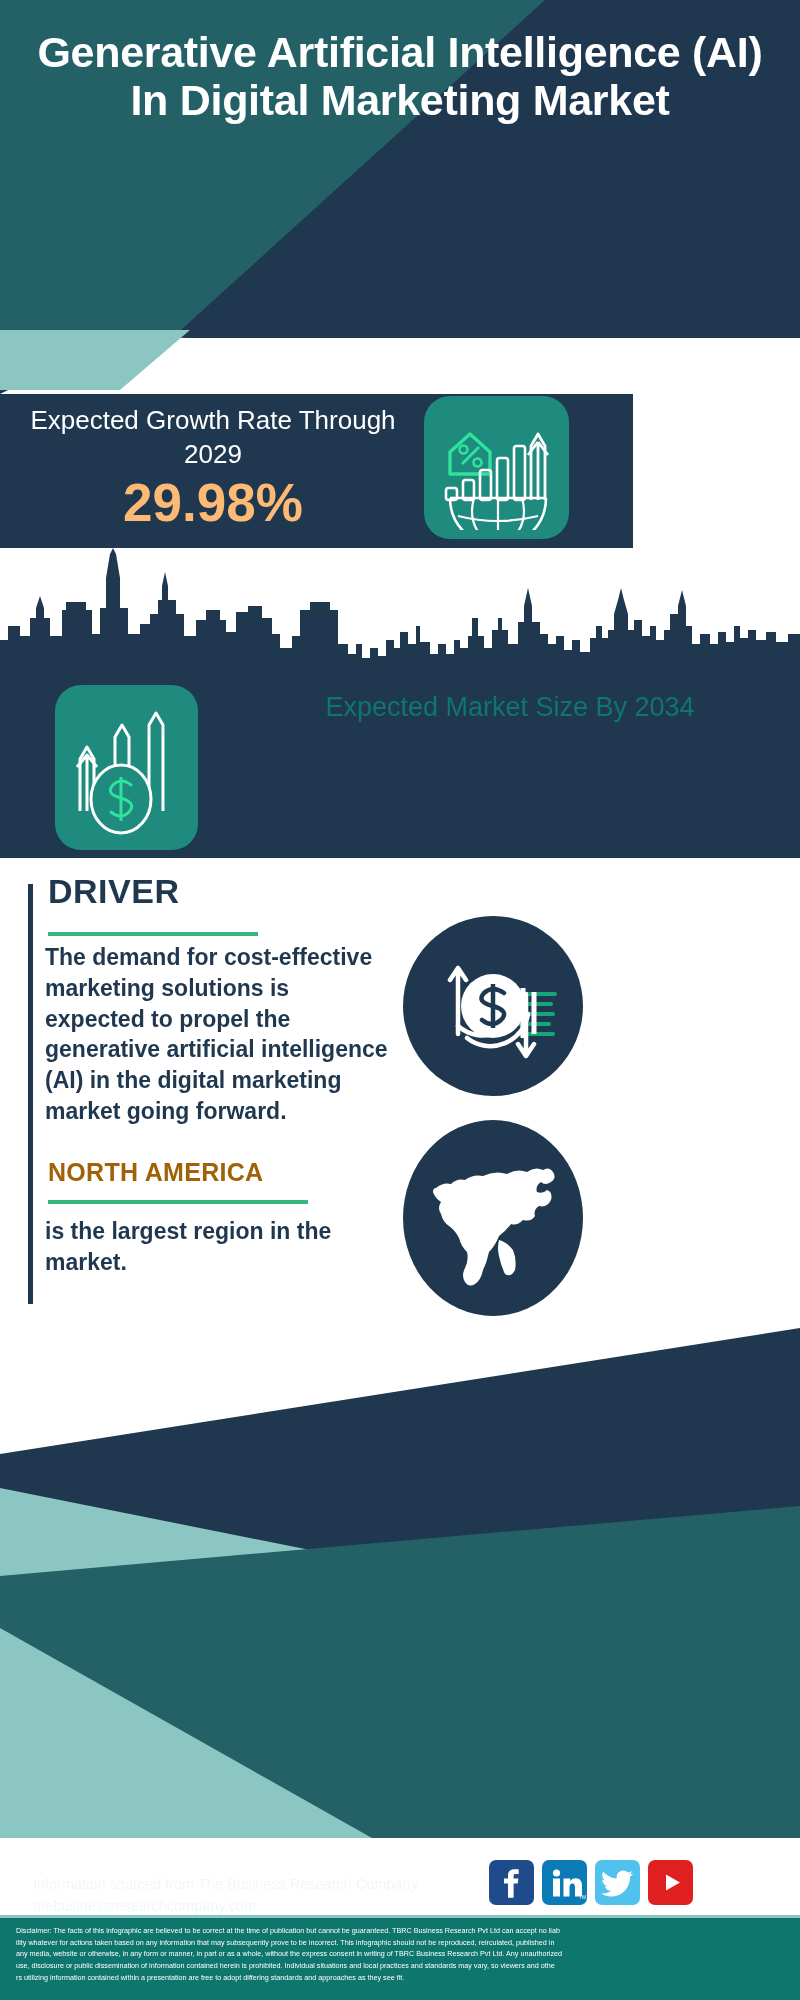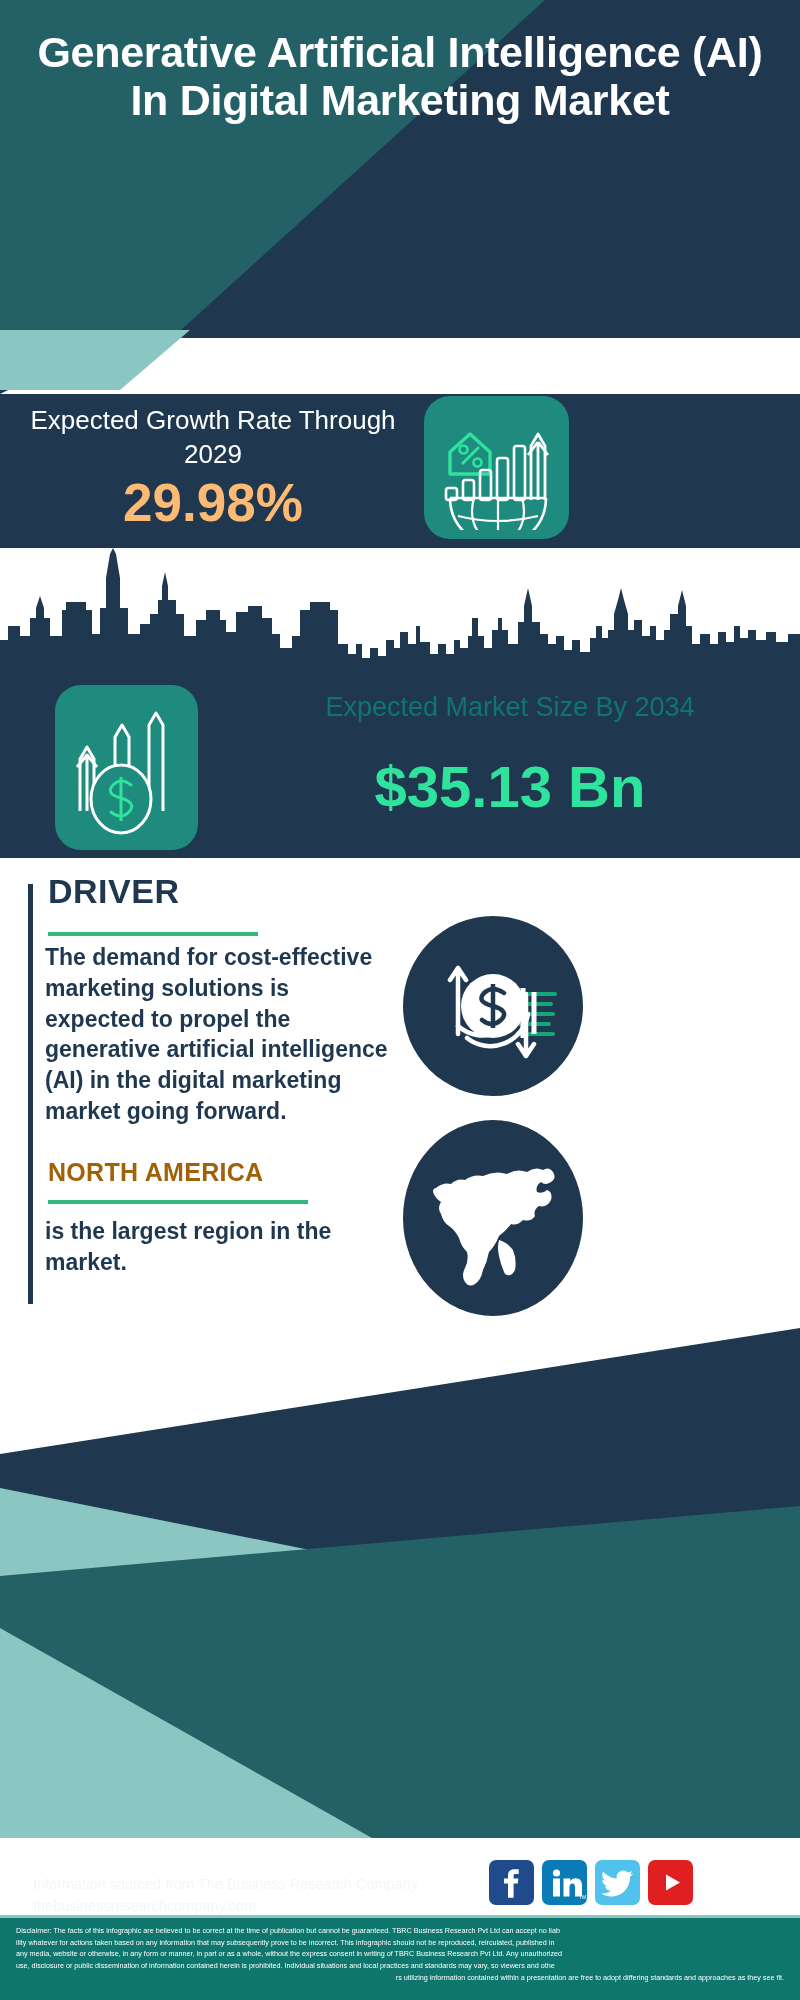--- a/index.html
+++ b/index.html
@@ -41,21 +41,21 @@
   }
   .band-white {
     position:absolute; left:0; top:336px; width:800px; height:58px;
     background:#ffffff;
     clip-path: polygon(118px 0, 800px 20px, 800px 58px, 0 58px);
     z-index:2;
   }
 
   
   .growth {
-    position:absolute; left:0; top:378px; width:800px; height:170px;
+    position:absolute; left:0; top:378px; width:633px; height:170px;
     background:#1f3850;
   }
   .growth-label {
     position:absolute; left:28px; top:26px; width:370px;
     text-align:center;
     color:#ffffff; font-size:26px; line-height:1.3;
   }
   .growth-value {
     position:absolute; left:28px; top:98px; width:370px;
     text-align:center;
@@ -178,21 +178,21 @@
 
   
   .disclaimer {
     position:absolute; left:0; top:1918px; width:800px; height:82px;
     background:#0f766e; z-index:7;
     padding:7px 16px 0 16px;
   }
   .disclaimer p {
     color:#ffffff; font-size:7.2px; line-height:1.62; text-align:justify;
   }
-  .disclaimer p:last-child { text-align:right; }
+  .disclaimer p:last-child { text-align:left; }
   .discl-line { position:absolute; left:0; top:1915px; width:800px; height:3px; background:#8cc6c2; z-index:8; }
 </style>
 </head>
 <body>
 
 <div class="page">
 
   <div class="header">
     <div class="header-teal-tri"></div>
     <div class="header-title">Generative Artificial Intelligence (AI) In Digital Marketing Market</div>
@@ -257,21 +257,20 @@
         <path d="M11 112 L11 60 L18 48 L25 60 L25 112" stroke="#ffffff" stroke-width="3" fill="none" stroke-linejoin="round"></path>
         <path d="M46 102 L46 38 L53 26 L60 38 L60 102" stroke="#ffffff" stroke-width="3" fill="none" stroke-linejoin="round"></path>
         <path d="M80 112 L80 26 L87 14 L94 26 L94 112" stroke="#ffffff" stroke-width="3" fill="none" stroke-linejoin="round"></path>
 
         <ellipse cx="52" cy="100" rx="30" ry="34" stroke="#ffffff" stroke-width="3" fill="#1e8b7e"></ellipse>
         <path d="M52 78 L52 122" stroke="#2fe39d" stroke-width="3"></path>
         <path d="M62 86 Q52 78 44 86 Q36 95 52 99 Q68 104 60 113 Q52 121 42 113" stroke="#2fe39d" stroke-width="3" fill="none" stroke-linecap="round"></path>
       </svg>
     </div>
     <div class="msize-label">Expected Market Size By 2034</div>
-    <div class="msize-value">$35.13 Bn</div>
   </div>
 
   <div class="bodysec">
     <div class="left-rule"></div>
 
     <div class="driver-title">DRIVER</div>
     <div class="driver-underline"></div>
     <div class="driver-text">The demand for cost-effective marketing solutions is expected to propel the generative artificial intelligence (AI) in the digital marketing market going forward.</div>
 
     <div class="region-title">NORTH AMERICA</div>

